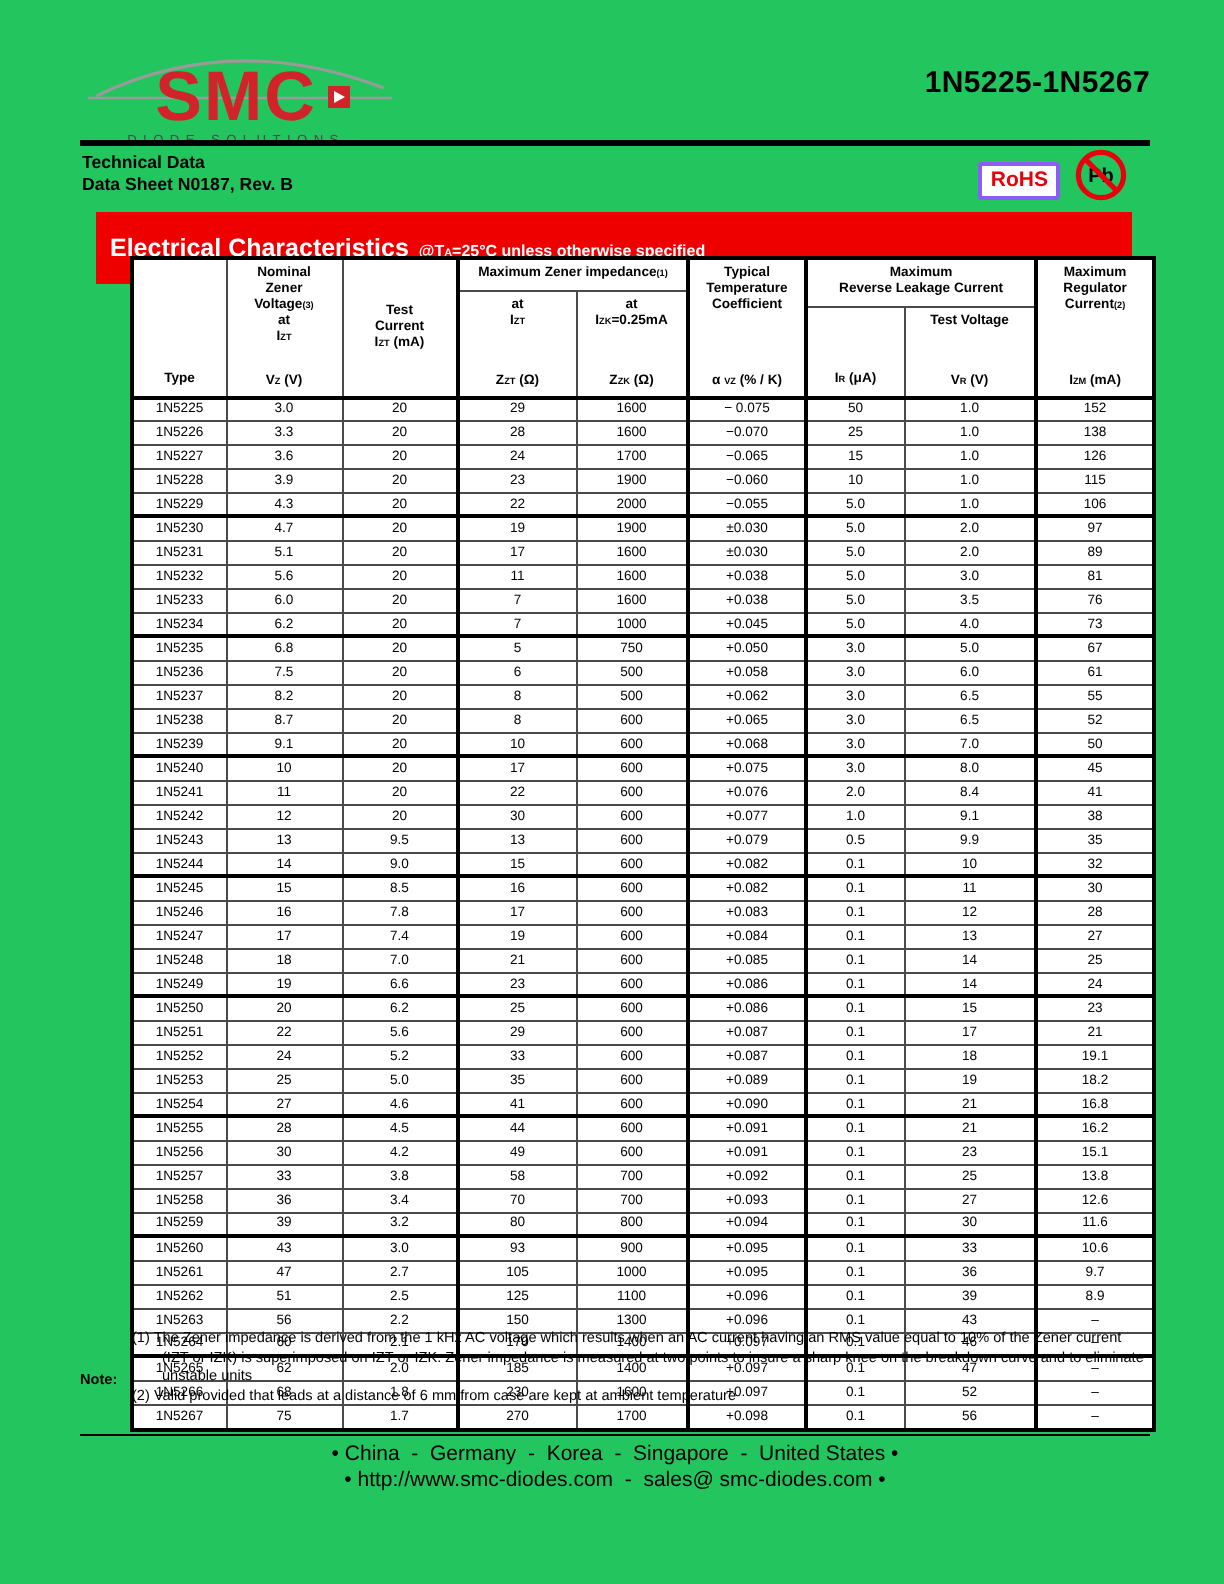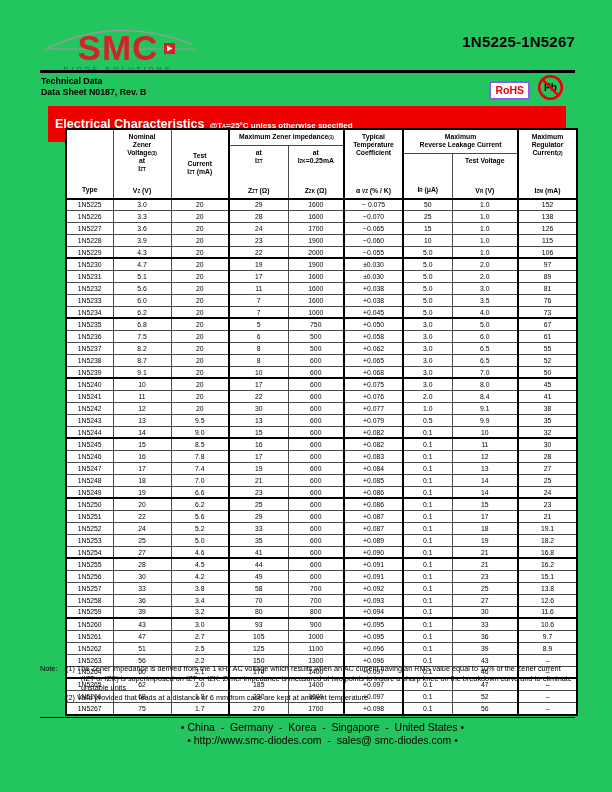--- a/index.html
+++ b/index.html
@@ -43,27 +43,27 @@
   .hwrap.bottom{justify-content:flex-end;padding-bottom:2px;}
   .h64{height:62px;} .h48{height:47px;} .h40{height:39px;}
   tr.hr1{height:16px;} tr.hr2{height:8px;} tr.hr3{height:44px;}
   .bl2{border-left:2px solid #000 !important;}
   tbody td{height:10.8px;}
   tbody tr:first-child td{border-top:2px solid #000;}
   tbody tr.g5 td{border-bottom:2px solid #000;}
 
   
   .notes{position:absolute;left:40px;top:664px;width:534px;font-size:7.3px;line-height:9.7px;display:flex;}
-  .note-label{flex:none;width:26px;font-weight:normal;}
+  .note-label{flex:none;width:26px;font-weight:bold;margin-top:21px;}
   .note-items{flex:1;}
   .note-item{margin:0;padding-left:15px;text-indent:-15px;}
 
   
   .footer-rule{position:absolute;left:40px;top:717px;width:535px;height:1px;background:#000;}
-  .footer-line{position:absolute;left:55px;width:535px;text-align:center;font-size:10.5px;white-space:pre;}
+  .footer-line{position:absolute;left:40px;width:535px;text-align:center;font-size:10.5px;white-space:pre;}
   .footer-regions{top:721px;}
   .footer-contact{top:734px;}
 </style>
 </head>
 <body>
 
 <div class="page">
 
   <div class="logo">
     <svg width="152" height="58" viewBox="0 0 152 58">

